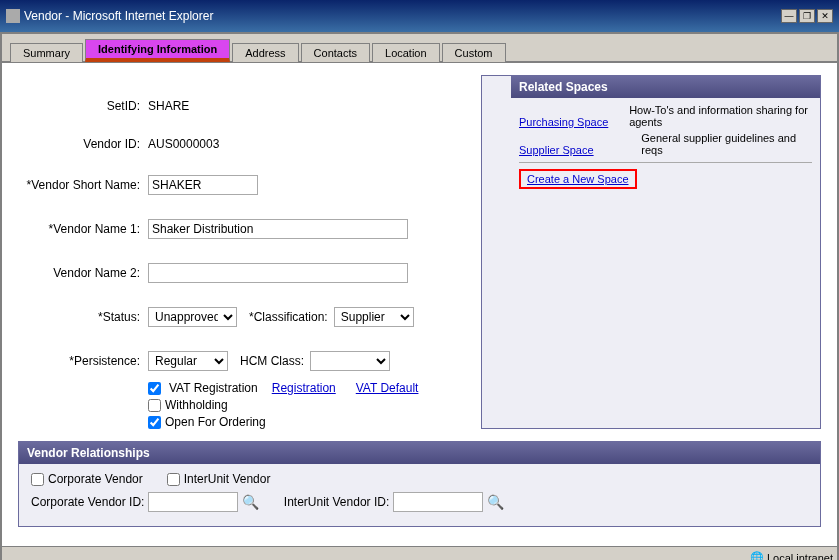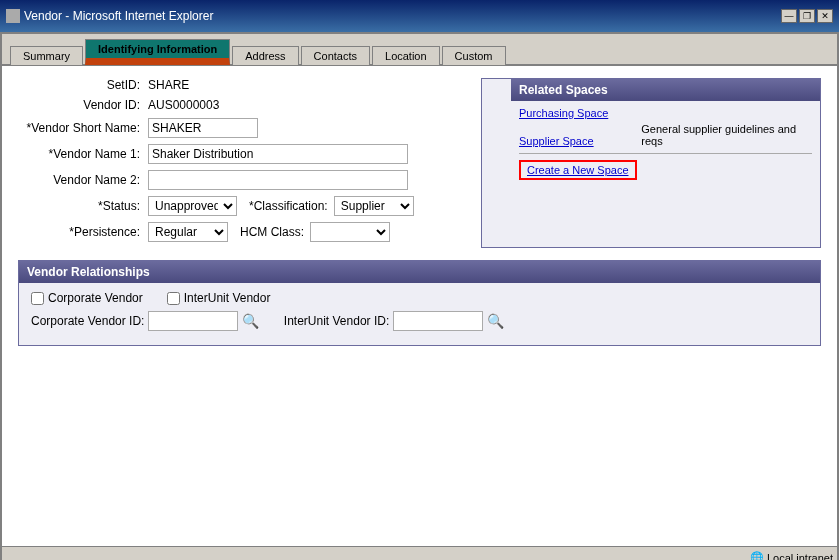--- a/index.html
+++ b/index.html
@@ -72,39 +72,40 @@
       border: 1px solid #808080;
       border-bottom: none;
       background: #d4d0c8;
       cursor: pointer;
       font-size: 11px;
       color: #000;
       position: relative;
       top: 1px;
     }
     .tab.active {
-      background: #0f766e;
-      border-bottom: 7px solid #c2410c;
+      background: #d946ef;
+      border-bottom: 4px solid #c2410c;
       font-weight: bold;
       z-index: 1;
     }
 
     
     .content {
       background: #ffffff;
       flex: 1;
       padding: 12px 16px;
       overflow: auto;
     }
 
     
     .form-row {
       display: flex;
       align-items: center;
       margin-bottom: 6px;
+      margin-top: 24px;
     }
     .form-label {
       width: 130px;
       font-size: 12px;
       color: #000;
       text-align: right;
       padding-right: 8px;
     }
 
     input[type="text"] {
@@ -352,28 +353,48 @@
           <select style="width: 80px;">
             <option>Regular</option>
             <option>Permanent</option>
           </select>
           <span style="margin-left: 12px; margin-right: 6px;">HCM Class:</span>
           <select style="width: 80px;">
             <option></option>
           </select>
         </div>
 
+        <div class="checkboxes-area">
+
+          <div class="checkbox-row vat-row">
+            <input type="checkbox" id="vat_reg" checked="" style="">
+            <label for="vat_reg">VAT Registration</label>
+            <a style="color:#0000cc; text-decoration:underline; cursor:pointer; margin-left: 6px;">Registration</a>
+            <a style="color:#0000cc; text-decoration:underline; cursor:pointer; margin-left: 12px;">VAT Default</a>
+          </div>
+
+          <div class="checkbox-row">
+            <input type="checkbox" id="withholding" style="">
+            <label for="withholding">Withholding</label>
+          </div>
+
+          <div class="checkbox-row">
+            <input type="checkbox" id="open_order" checked="" style="">
+            <label for="open_order">Open For Ordering</label>
+          </div>
+        </div>
 
       </div>
 
       <div class="related-spaces">
         <div class="related-spaces-header">Related Spaces</div>
         <div class="related-spaces-body">
           <div class="space-row">
             <span class="space-link">Purchasing Space</span>
+            <span class="space-desc">How-To's and information sharing for agents</span>
           </div>
           <div class="space-row">
             <span class="space-link">Supplier Space</span>
             <span class="space-desc">General supplier guidelines and reqs</span>
           </div>
           <hr class="related-spaces-divider">
           <span class="create-new-space">Create a New Space</span>
         </div>
       </div>
 

